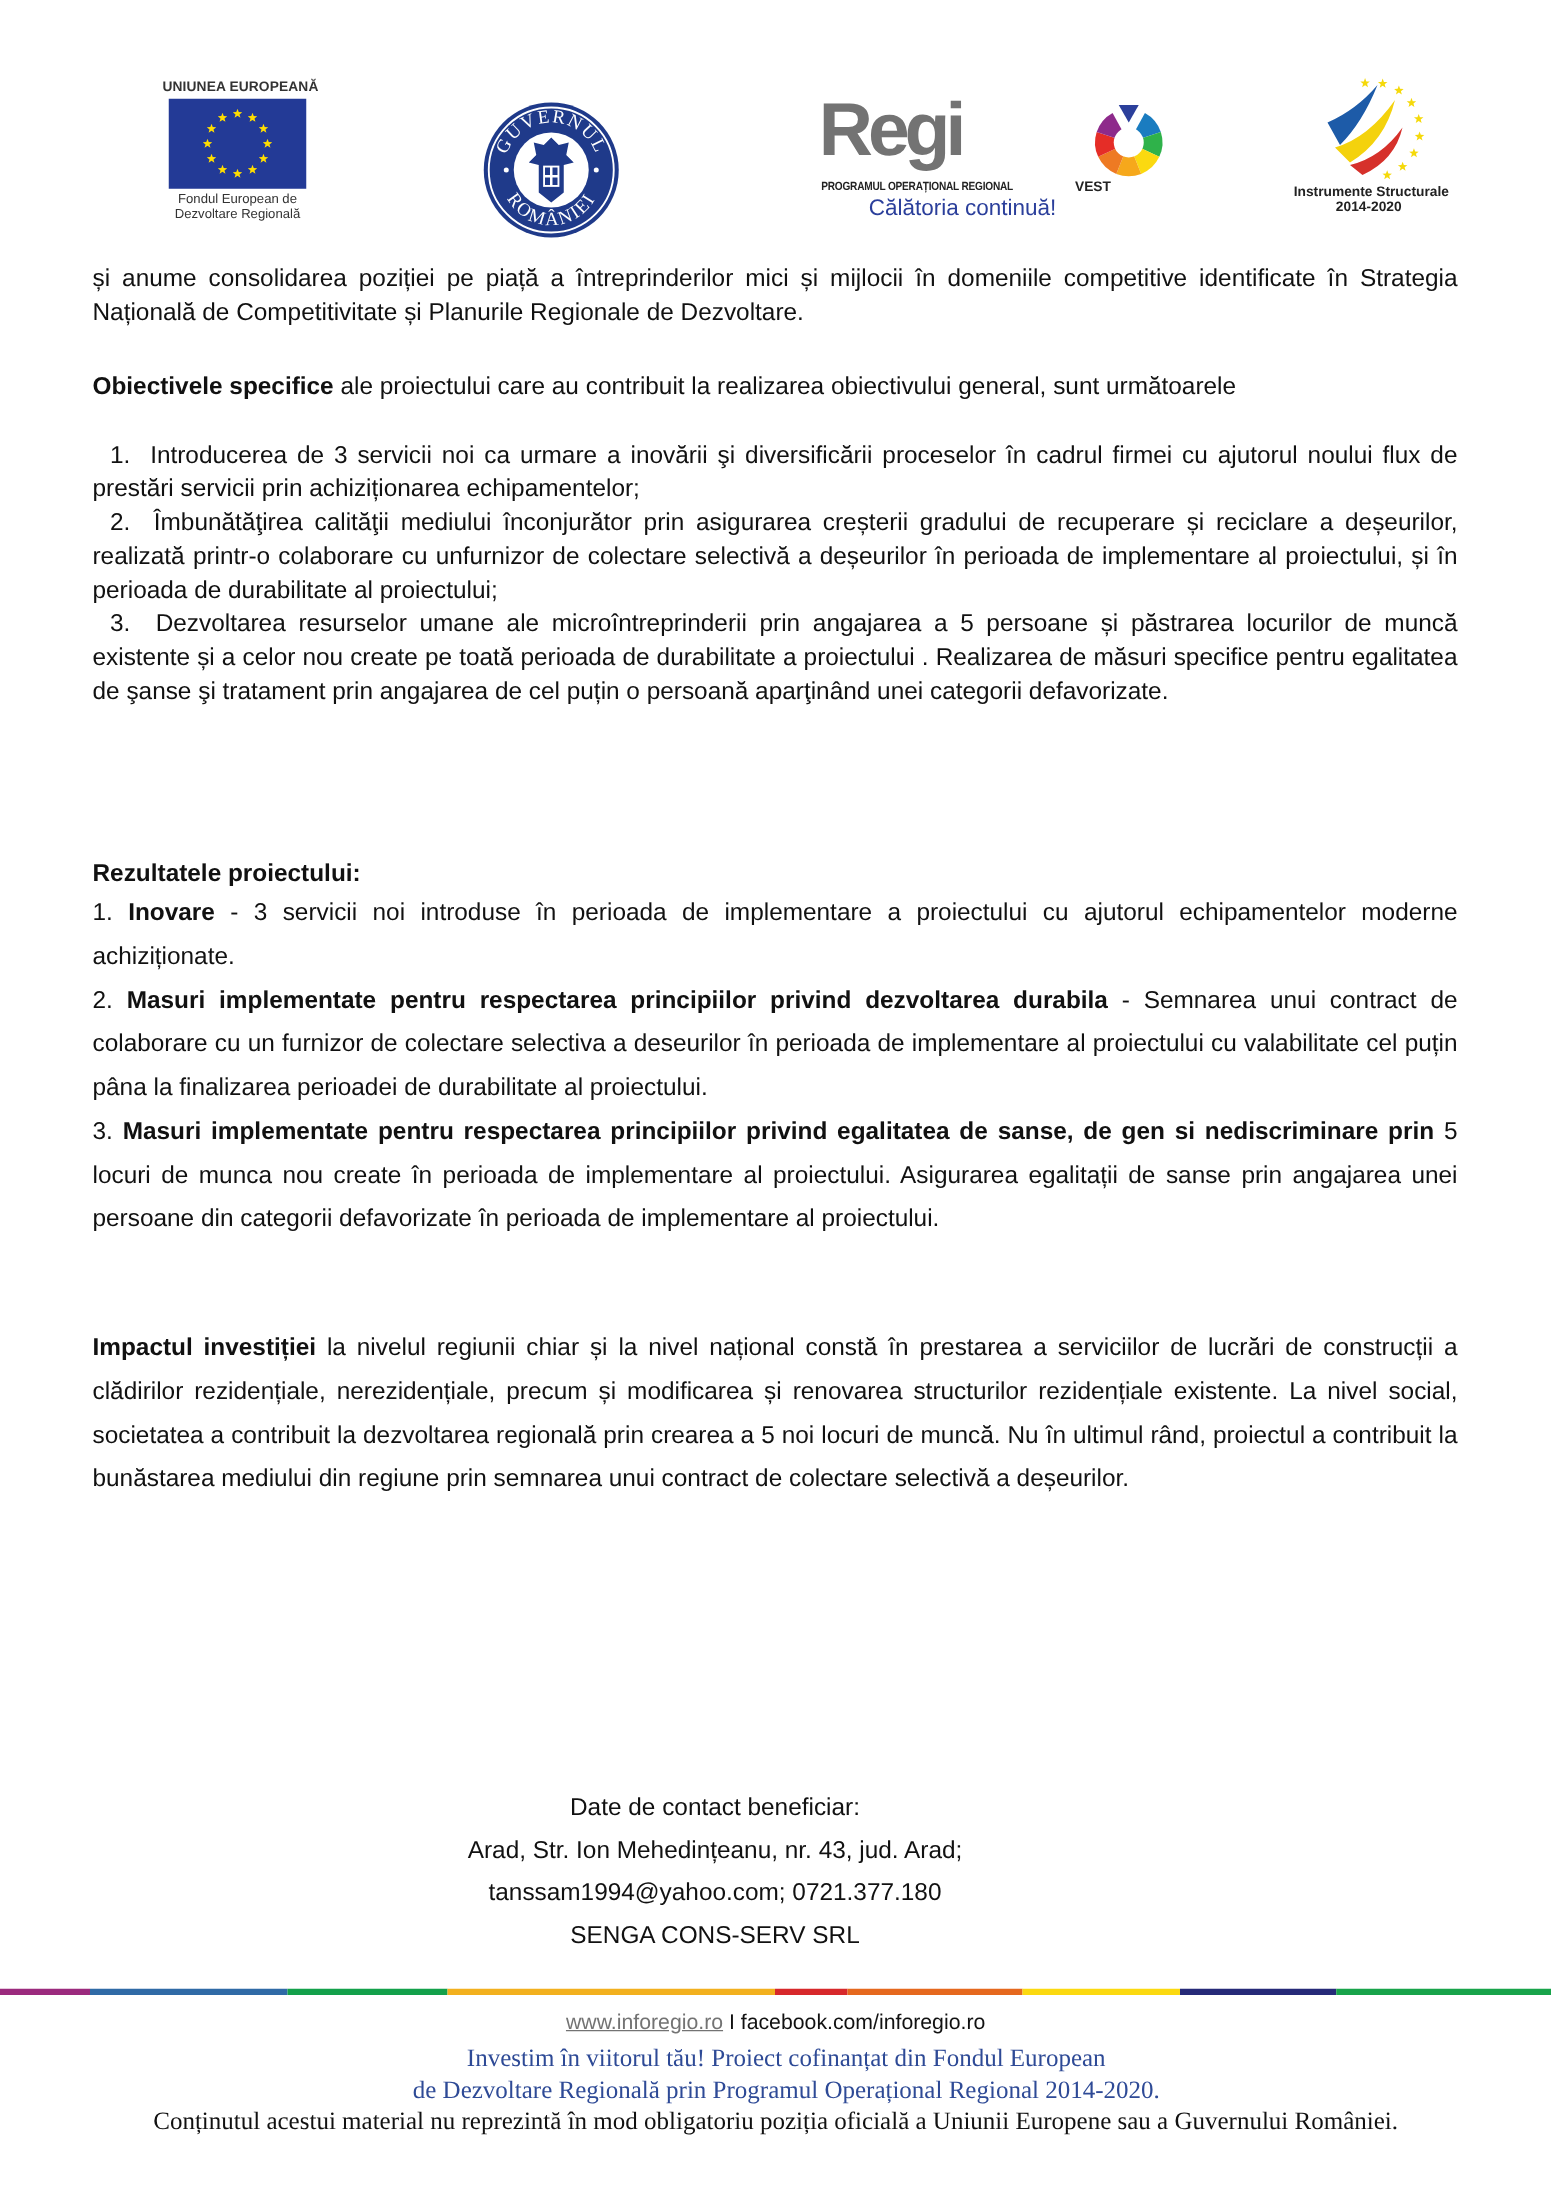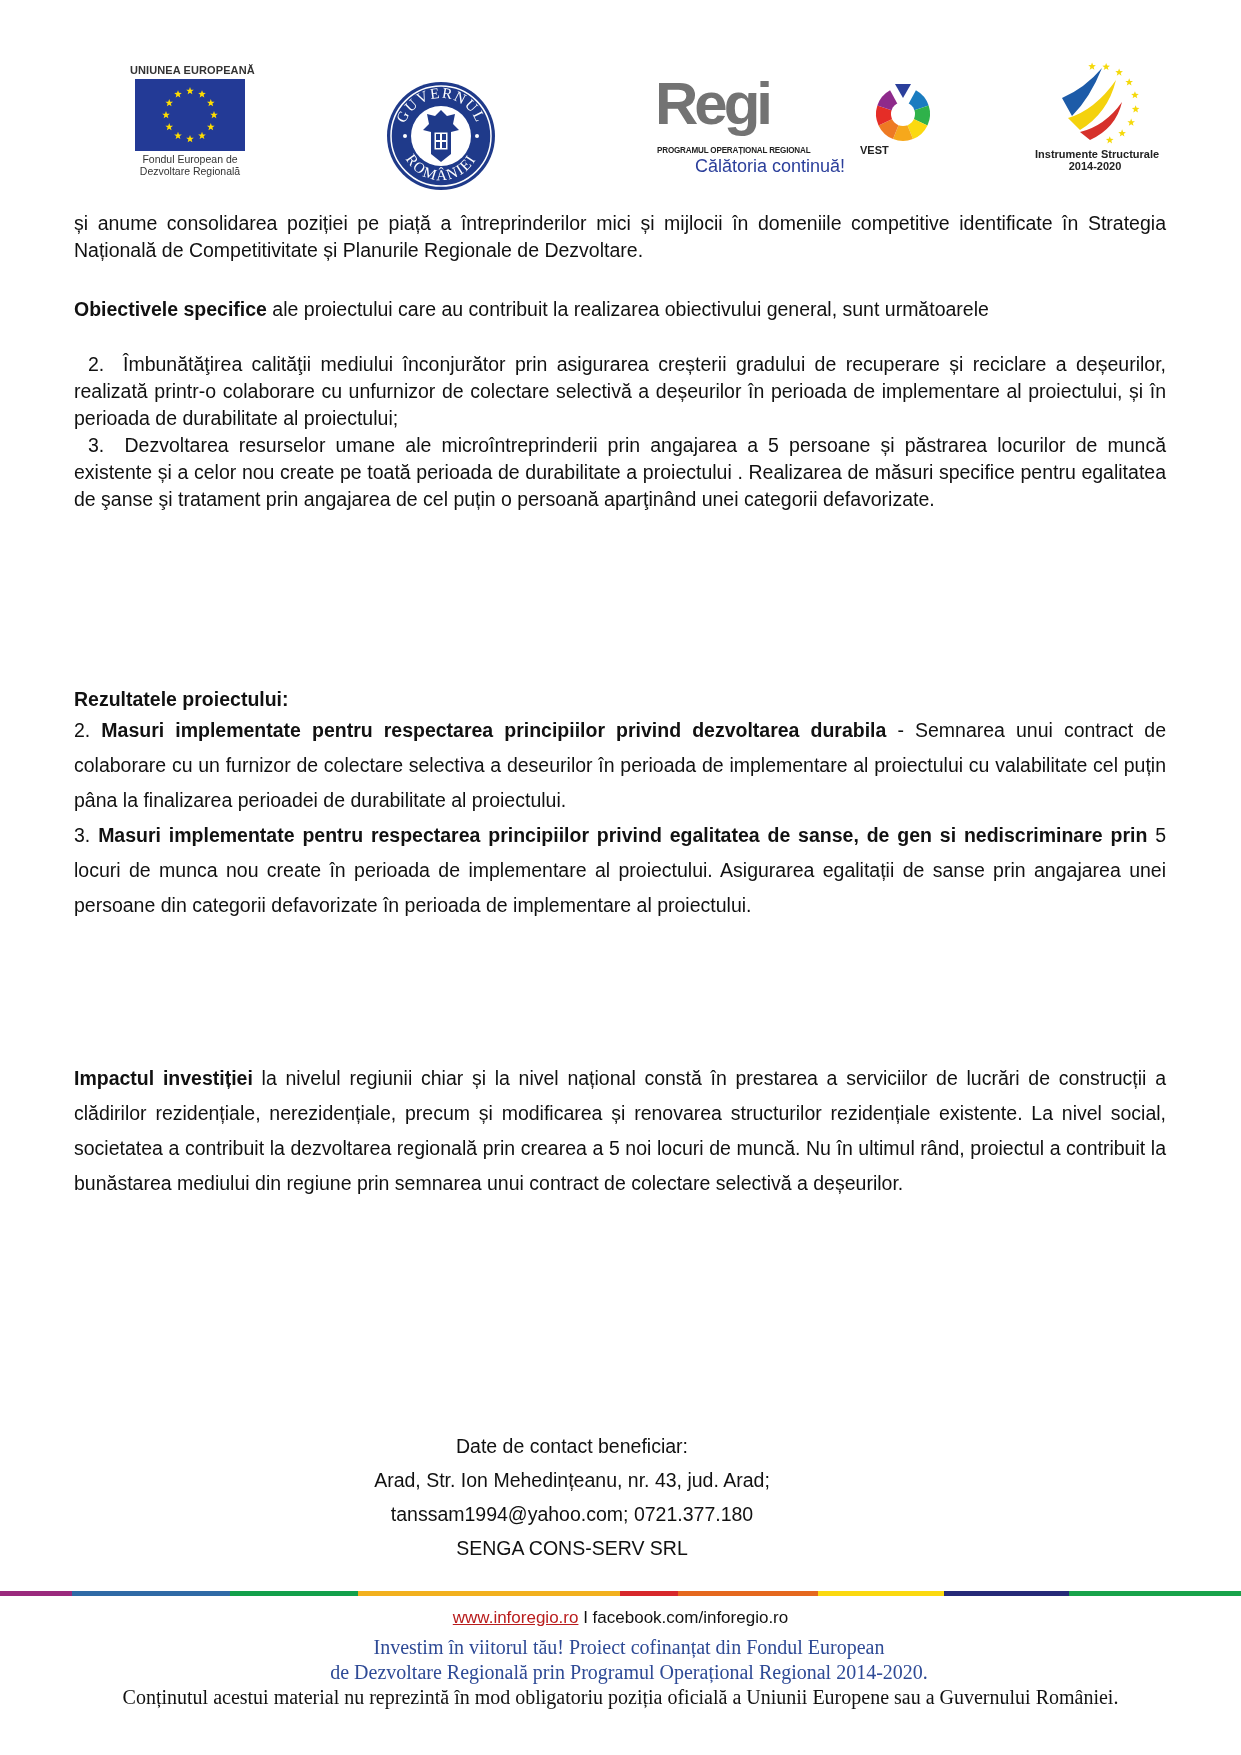--- a/index.html
+++ b/index.html
@@ -140,30 +140,36 @@
 </div>
 
 <div class="p" style="top:210px;">și anume consolidarea poziției pe piață a întreprinderilor mici și mijlocii în domeniile competitive identificate în Strategia Națională de Competitivitate și Planurile Regionale de Dezvoltare.</div>
 
 <div class="p" style="top:296px;">
   <span class="b">Obiectivele specifice</span><span> ale proiectului care au contribuit la realizarea obiectivului general, sunt următoarele</span>
 </div>
 
 <div class="p" style="top:351px;">
   <div>
+    <span class="ind">1.</span>&nbsp;&nbsp;<span>Introducerea de 3 servicii noi ca urmare a inovării şi diversificării proceselor în cadrul firmei cu ajutorul noului flux de prestări servicii prin achiziționarea echipamentelor;</span>
+  </div>
+  <div>
     <span class="ind">2.</span>&nbsp;&nbsp;<span>Îmbunătăţirea calităţii mediului înconjurător prin asigurarea creșterii gradului de recuperare și reciclare a deșeurilor, realizată printr-o colaborare cu unfurnizor de colectare selectivă a deșeurilor în perioada de implementare al proiectului, și în perioada de durabilitate al proiectului;</span>
   </div>
   <div>
     <span class="ind">3.</span>&nbsp;&nbsp;<span>Dezvoltarea resurselor umane ale microîntreprinderii prin angajarea a 5 persoane și păstrarea locurilor de muncă existente și a celor nou create pe toată perioada de durabilitate a proiectului . Realizarea de măsuri specifice pentru egalitatea de şanse şi tratament prin angajarea de cel puțin o persoană aparţinând unei categorii defavorizate.</span>
   </div>
 </div>
 
 <div class="p b" style="top:686px;">Rezultatele proiectului:</div>
 
 <div class="p l35" style="top:713px;">
+  <div>
+    <span>1. </span><span class="b">Inovare</span><span> - 3 servicii noi introduse în perioada de implementare a proiectului cu ajutorul echipamentelor moderne achiziționate.</span>
+  </div>
   <div>
     <span>2. </span><span class="b">Masuri implementate pentru respectarea principiilor privind dezvoltarea durabila</span><span> - Semnarea unui contract de colaborare cu un furnizor de colectare selectiva a deseurilor în perioada de implementare al proiectului cu valabilitate cel puțin pâna la finalizarea perioadei de durabilitate al proiectului.</span>
   </div>
   <div>
     <span>3. </span><span class="b">Masuri implementate pentru respectarea principiilor privind egalitatea de sanse, de gen si nediscriminare prin</span><span> 5 locuri de munca nou create în perioada de implementare al proiectului. Asigurarea egalitații de sanse prin angajarea unei persoane din categorii defavorizate în perioada de implementare al proiectului.</span>
   </div>
 </div>
 
 <div class="p l35" style="top:1061px;">
   <span class="b">Impactul investiției</span><span> la nivelul regiunii chiar și la nivel național constă în prestarea a serviciilor de lucrări de construcții a clădirilor rezidențiale, nerezidențiale, precum și modificarea și renovarea structurilor rezidențiale existente. La nivel social, societatea a contribuit la dezvoltarea regională prin crearea a 5 noi locuri de muncă. Nu în ultimul rând, proiectul a contribuit la bunăstarea mediului din regiune prin semnarea unui contract de colectare selectivă a deșeurilor.</span>
@@ -180,17 +186,17 @@
   <span style="width: 128px; background: rgb(19, 160, 74);"></span>
   <span style="width: 262px; background: rgb(242, 176, 30);"></span>
   <span style="width: 58px; background: rgb(215, 40, 43);"></span>
   <span style="width: 140px; background: rgb(229, 104, 30);"></span>
   <span style="width: 126px; background: rgb(251, 217, 16);"></span>
   <span style="width: 125px; background: rgb(38, 42, 120);"></span>
   <span style="width: 172px; background: rgb(24, 163, 74);"></span>
 </div>
 
 <div class="footer f-links">
-  <a class="u" style="color:#b91c1c;">www.inforegio.ro</a><span> I </span><span>facebook.com/inforegio.ro</span>
+  <a class="u" style="color:#737373;">www.inforegio.ro</a><span> I </span><span>facebook.com/inforegio.ro</span>
 </div>
 <div class="footer f-blue" style="top:1636px;">Investim în viitorul tău! Proiect cofinanțat din Fondul European</div>
 <div class="footer f-blue" style="top:1661px;">de Dezvoltare Regională prin Programul Operațional Regional 2014-2020.</div>
 <div class="footer f-black" style="top:1686px;">Conținutul acestui material nu reprezintă în mod obligatoriu poziția oficială a Uniunii Europene sau a Guvernului României.</div>
 
 </body></html>

